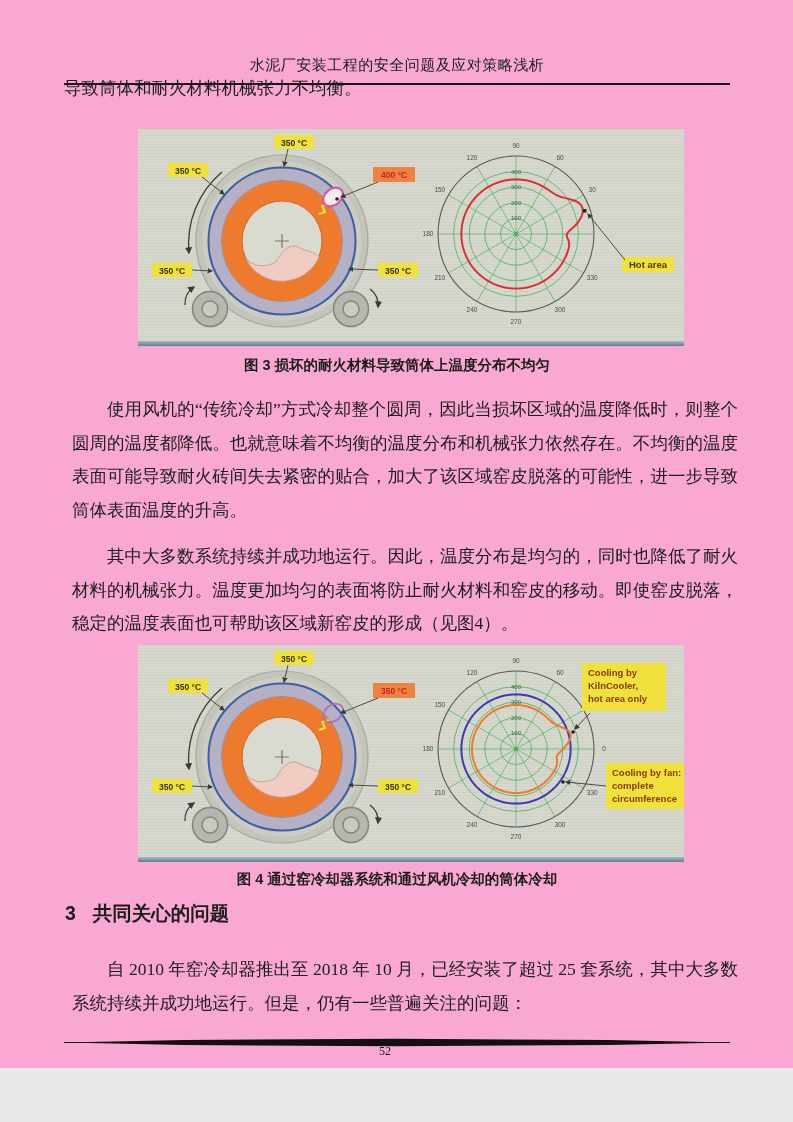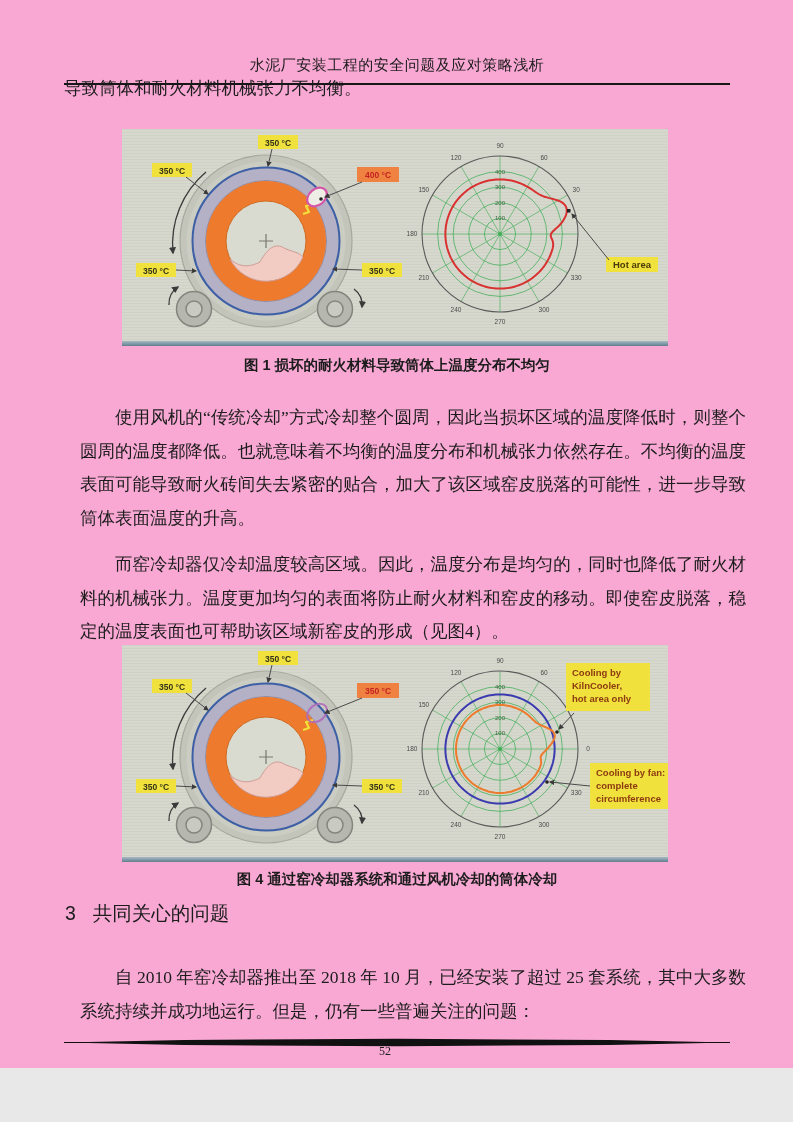--- a/index.html
+++ b/index.html
@@ -2,33 +2,33 @@
 <html><head>
 <meta charset="utf-8">
 <style>
   html,body{margin:0;padding:0;background:#e8e8e8;}
   .page{position:relative;width:793px;height:1068px;background:#f9a8d4;
         font-family:"Liberation Serif","DejaVu Serif",serif;color:#1c1c1c;overflow:hidden;margin:0 auto;}
   .header-title{position:absolute;top:56px;left:64px;width:666px;text-align:center;
         font-size:15px;letter-spacing:.5px;}
   .header-rule{position:absolute;top:83px;left:64px;width:666px;border-top:2px solid #161616;}
   .intro{position:absolute;top:76px;left:64px;width:666px;font-size:17.5px;}
-  .para{position:absolute;left:64px;width:666px;margin:16px;font-size:17.5px;line-height:33.6px;
+  .para{position:absolute;left:64px;width:666px;margin:8px;font-size:17.5px;line-height:33.6px;
         text-align:justify;text-indent:2em;}
   .p1{top:385px}.p2{top:532px}.p3{top:945px}
-  .figure{position:absolute;left:122px;width:546px;height:217px;background:#d7d8cd;
+  .figure{position:absolute;left:138px;width:546px;height:217px;background:#d7d8cd;
         background-image:repeating-linear-gradient(to bottom,rgba(110,110,95,.06) 0 1px,transparent 1px 3px);}
   .fig3{top:129px}.fig4{top:645px}
   .photo-strip{position:absolute;left:0;bottom:0;width:100%;height:5px;
         background:linear-gradient(to bottom,#a7bac4,#627e8e);}
   .caption{position:absolute;left:64px;width:666px;text-align:center;
         font-family:"Liberation Sans","DejaVu Sans",sans-serif;font-weight:600;font-size:14.5px;}
   .cap3{top:356px}.cap4{top:870px}
   .heading{position:absolute;top:900px;left:65px;
-        font-family:"Liberation Sans","DejaVu Sans",sans-serif;font-weight:normal;font-size:19.5px;}
+        font-family:"Liberation Sans","DejaVu Sans",sans-serif;font-weight:bold;font-size:19.5px;}
   .heading .num{margin-right:17px;}
   .footer-pageno{position:absolute;top:1044px;left:52px;width:666px;text-align:center;font-size:12px;}
   .footer-issue{position:absolute;top:1083px;left:430px;width:300px;text-align:left;font-size:12px;}
   .footer-rule{position:absolute;top:1033px;left:64px;}
   svg text{font-family:"Liberation Sans","DejaVu Sans",sans-serif;}
   .lblY{fill:#f0e13c;}
   .lblO{fill:#ef8240;}
   .lblT{font-size:8.5px;font-weight:bold;fill:#33331a;text-anchor:middle;}
   .lblTO{font-size:8.5px;font-weight:bold;fill:#c32323;text-anchor:middle;}
   .annT{font-size:9.5px;font-weight:bold;fill:#8c3a12;}
@@ -141,24 +141,24 @@
 
       <g>
         <rect class="lblY" x="484" y="128" width="52" height="15"></rect>
         <text class="hotT" x="510" y="139">Hot area</text>
         <line class="arr" x1="487" y1="131" x2="450" y2="85" marker-end="url(#ah)"></line>
         <rect x="445" y="80" width="3.5" height="3.5" fill="#222"></rect>
       </g>
     </svg>
     <div class="photo-strip"></div>
   </div>
-  <div class="caption cap3">图 1 损坏的耐火材料导致筒体上温度分布不均匀</div>
+  <div class="caption cap3">图 3 损坏的耐火材料导致筒体上温度分布不均匀</div>
 
   <p class="para p1">使用风机的“传统冷却”方式冷却整个圆周，因此当损坏区域的温度降低时，则整个圆周的温度都降低。也就意味着不均衡的温度分布和机械张力依然存在。不均衡的温度表面可能导致耐火砖间失去紧密的贴合，加大了该区域窑皮脱落的可能性，进一步导致筒体表面温度的升高。</p>
-  <p class="para p2">而窑冷却器仅冷却温度较高区域。因此，温度分布是均匀的，同时也降低了耐火材料的机械张力。温度更加均匀的表面将防止耐火材料和窑皮的移动。即使窑皮脱落，稳定的温度表面也可帮助该区域新窑皮的形成（见图4）。</p>
+  <p class="para p2">其中大多数系统持续并成功地运行。因此，温度分布是均匀的，同时也降低了耐火材料的机械张力。温度更加均匀的表面将防止耐火材料和窑皮的移动。即使窑皮脱落，稳定的温度表面也可帮助该区域新窑皮的形成（见图4）。</p>
 
   <div class="figure fig4">
     <svg width="546" height="217" viewBox="0 0 546 217">
       <use href="#kilnG" x="144" y="112"></use>
       <g>
         <ellipse cx="195" cy="68" rx="11" ry="8" transform="rotate(-40 195 68)" fill="none" stroke="#b06ab8" stroke-width="2" opacity="0.9"></ellipse>
       </g>
 
       <g>
         <rect class="lblY" x="136" y="6" width="40" height="14"></rect>

